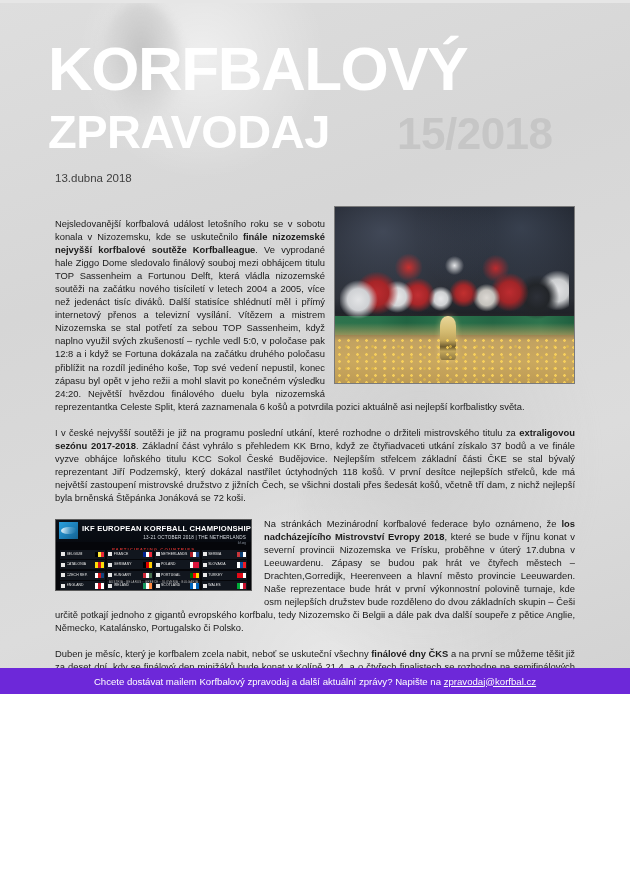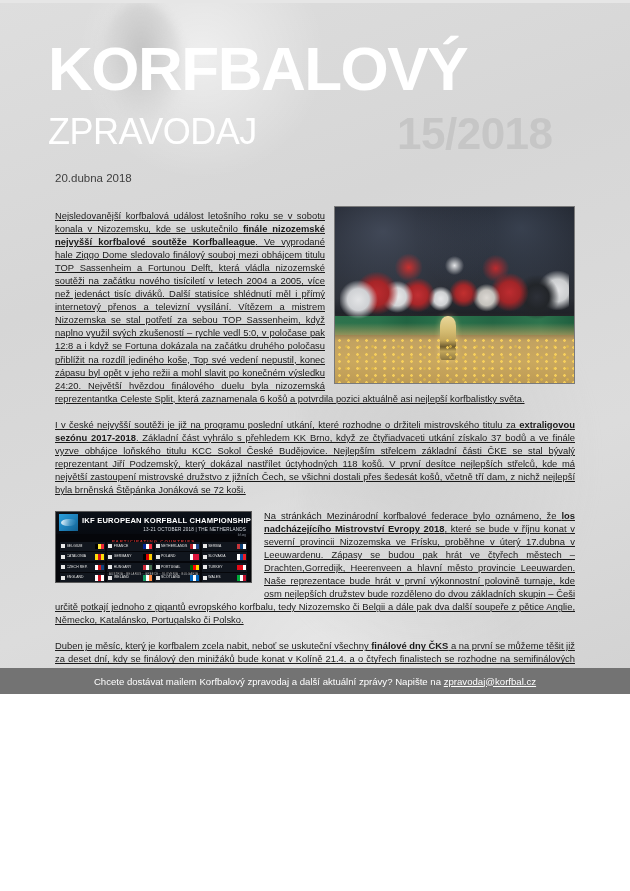--- a/index.html
+++ b/index.html
@@ -66,23 +66,23 @@
     font-size: 62px;
     line-height: 62px;
     font-weight: bold;
     letter-spacing: -1.5px;
     color: #ffffff;
   }
   .title-sub {
     position: absolute;
     left: 48px;
     top: 108px;
-    font-size: 36px;
+    font-size: 47px;
     line-height: 47px;
-    font-weight: normal;
+    font-weight: bold;
     letter-spacing: -0.5px;
     color: #ffffff;
   }
   .issue {
     position: absolute;
     left: 397px;
     top: 112px;
     font-size: 44px;
     line-height: 44px;
     font-weight: bold;
@@ -102,24 +102,23 @@
     position: absolute;
     left: 55px;
     top: 205px;
     width: 520px;
     font-size: 9.4px;
     line-height: 13.05px;
     color: #1a1a1a;
     text-align: justify;
   }
   .article p {
-    margin: 4px 0 13px 0;
+    margin: 12px 0 13px 0;
     text-align: justify;
     text-justify: inter-word;
-    text-decoration: underline;
   }
   .article b { font-weight: bold; }
 
   .photo-final {
     float: right;
     width: 241px;
     height: 178px;
     margin: 1px 0 5px 9px;
     position: relative;
     overflow: hidden;
@@ -283,21 +282,21 @@
     font-weight: bold;
     font-family: "Liberation Serif", serif;
     line-height: 20px;
   }
 
   
   .bottombar {
     position: absolute;
     left: 0; bottom: 0;
     width: 630px; height: 26px;
-    background: #737373;
+    background: #6d28d9;
     display: flex;
     align-items: center;
     justify-content: center;
   }
   .bottombar-text {
     color: #ffffff;
     font-size: 9.6px;
     white-space: nowrap;
   }
   .bottombar-text a {
@@ -318,21 +317,21 @@
   <div class="bg-figure"></div>
   <div class="bg-figure3"></div>
   <div class="bg-figure2"></div>
   <div class="top-edge"></div>
 
   <div class="masthead">
     <div class="title-main">KORFBALOVÝ</div>
     <div class="title-sub">ZPRAVODAJ</div>
     <div class="issue">15/2018</div>
   </div>
-  <div class="issue-date">20.dubna 2018</div>
+  <div class="issue-date">13.dubna 2018</div>
 
   <div class="article">
 
     <div class="photo-final">
       <div class="ph-crowd"></div>
       <div class="ph-green"></div>
       <div class="ph-floor"></div>
       <div class="ph-team"></div>
       <div class="ph-trophy"></div>
       <div class="ph-confetti"></div>

